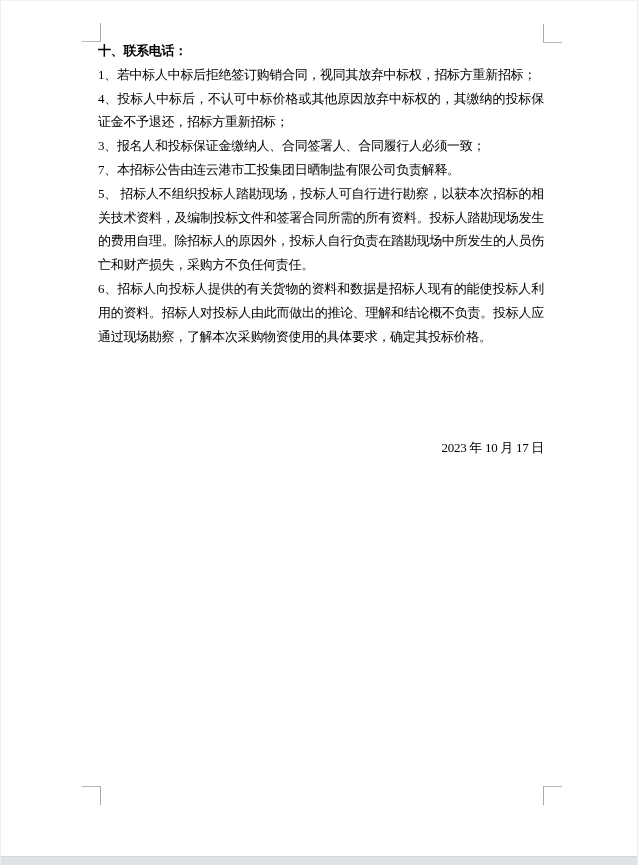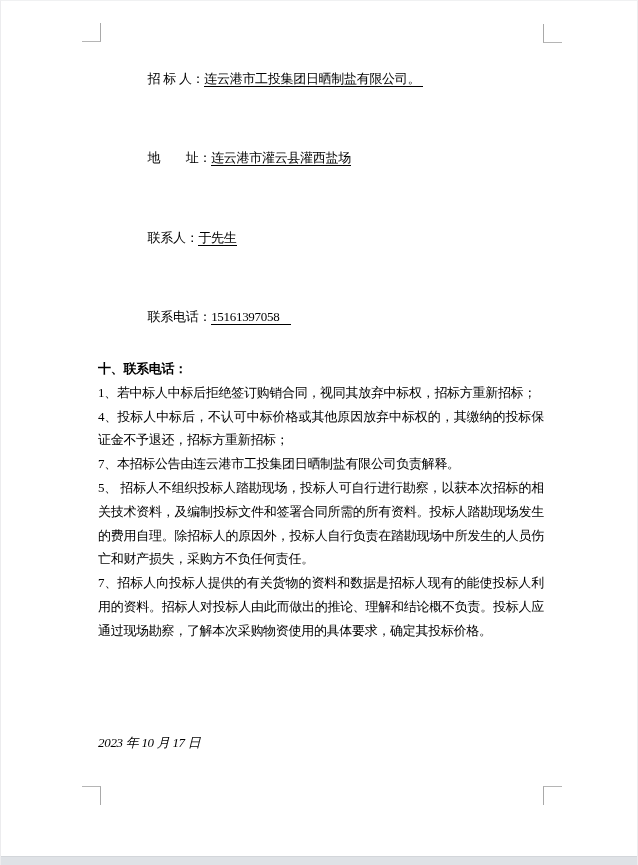--- a/index.html
+++ b/index.html
@@ -69,59 +69,45 @@
     font-weight: bold;
   }
   .clause {
     margin: 0;
     text-align: justify;
     text-justify: inter-ideograph;
   }
   .doc-date {
     margin-top: 88px;
     line-height: 23.8px;
-    text-align: left;
+    text-align: right;
     white-space: pre;
-    font-style: italic;
   }
 </style>
 </head>
 <body>
 
 <div class="page">
 
   <div class="crop tl"></div>
   <div class="crop tr"></div>
   <div class="crop bl"></div>
   <div class="crop br"></div>
 
   <div class="content">
 
-    <div class="contact-block">
-      <div class="contact-line">
-        <span class="contact-label">招 标 人：</span><span class="u">连云港市工投集团日晒制盐有限公司。 </span>
-      </div>
-      <div class="contact-line">
-        <span class="contact-label">地　　址：</span><span class="u">连云港市灌云县灌西盐场</span>
-      </div>
-      <div class="contact-line">
-        <span class="contact-label">联系人：</span><span class="u">于先生</span>
-      </div>
-      <div class="contact-line">
-        <span class="contact-label">联系电话：</span><span class="u">15161397058    </span>
-      </div>
-    </div>
 
     <div class="terms">
       <div class="terms-heading">十、联系电话：</div>
       <p class="clause">1、若中标人中标后拒绝签订购销合同，视同其放弃中标权，招标方重新招标；</p>
       <p class="clause">4、投标人中标后，不认可中标价格或其他原因放弃中标权的，其缴纳的投标保证金不予退还，招标方重新招标；</p>
+      <p class="clause">3、报名人和投标保证金缴纳人、合同签署人、合同履行人必须一致；</p>
       <p class="clause">7、本招标公告由连云港市工投集团日晒制盐有限公司负责解释。</p>
       <p class="clause">5、 招标人不组织投标人踏勘现场，投标人可自行进行勘察，以获本次招标的相关技术资料，及编制投标文件和签署合同所需的所有资料。投标人踏勘现场发生的费用自理。除招标人的原因外，投标人自行负责在踏勘现场中所发生的人员伤亡和财产损失，采购方不负任何责任。</p>
-      <p class="clause">7、招标人向投标人提供的有关货物的资料和数据是招标人现有的能使投标人利用的资料。招标人对投标人由此而做出的推论、理解和结论概不负责。投标人应通过现场勘察，了解本次采购物资使用的具体要求，确定其投标价格。</p>
+      <p class="clause">6、招标人向投标人提供的有关货物的资料和数据是招标人现有的能使投标人利用的资料。招标人对投标人由此而做出的推论、理解和结论概不负责。投标人应通过现场勘察，了解本次采购物资使用的具体要求，确定其投标价格。</p>
     </div>
 
     <div class="doc-date">2023 年 10 月 17 日</div>
 
   </div>
 
   <div class="page-bottom-gap"></div>
 
 </div>
 

